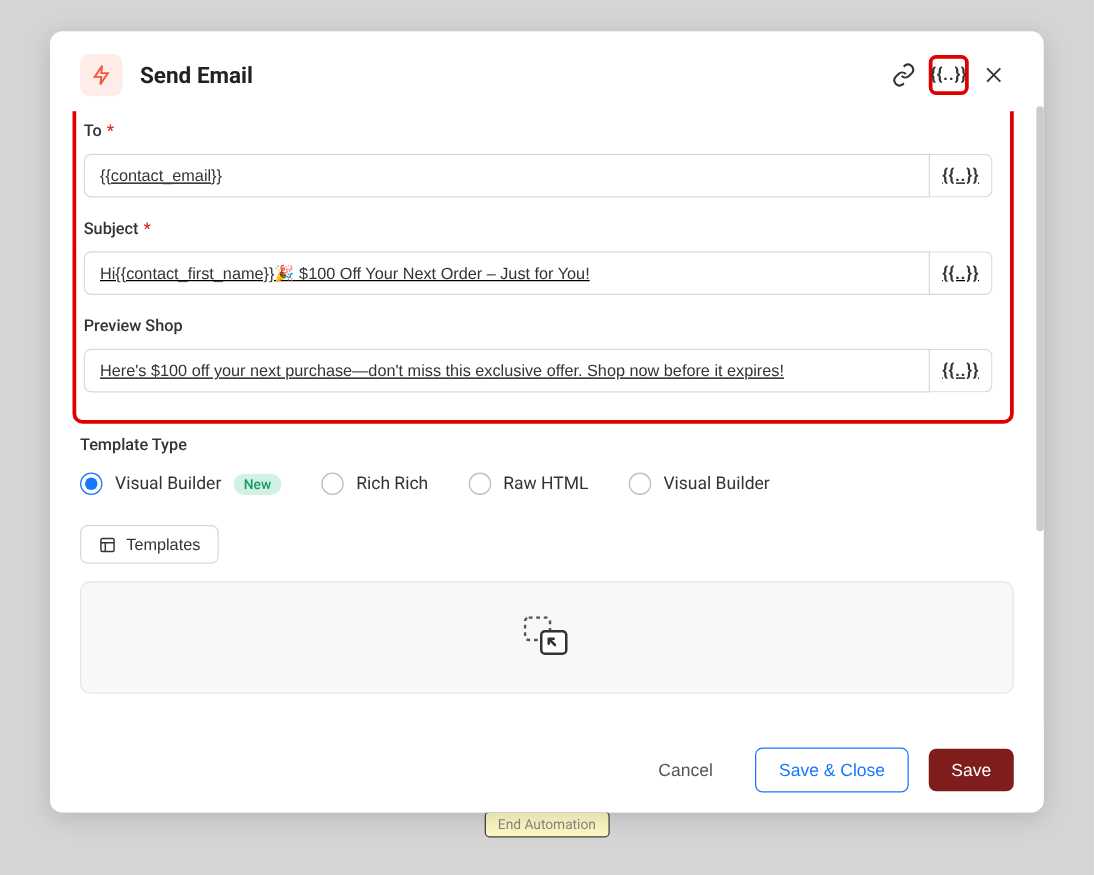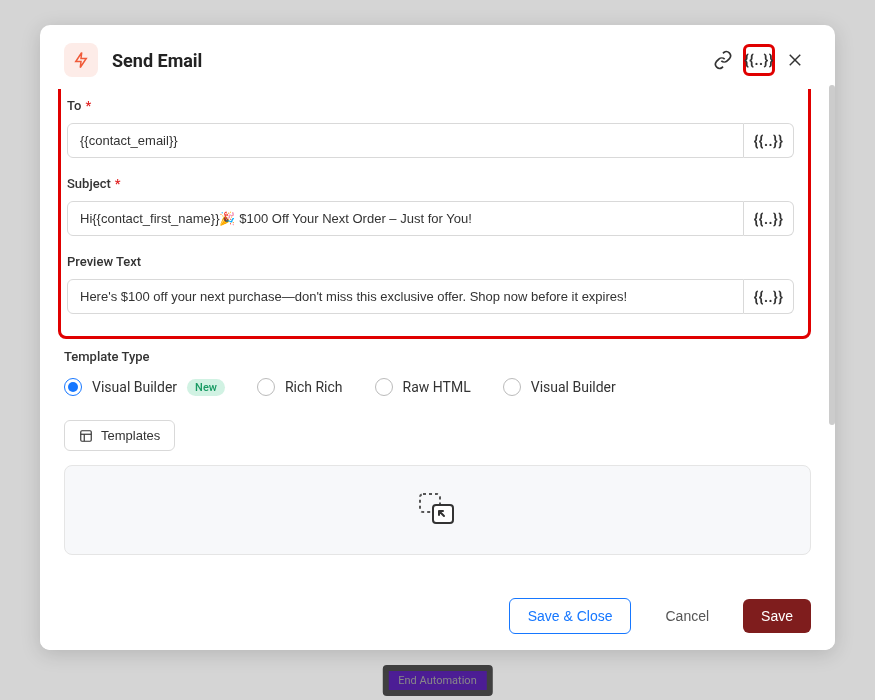--- a/index.html
+++ b/index.html
@@ -15,25 +15,25 @@
       overflow: hidden;
       position: relative;
     }
     .backdrop {
       position: absolute;
       inset: 0;
       background: #d5d5d5;
     }
     .bottom-btn {
       position: absolute;
-      bottom: 4px;
+      bottom: 30px;
       left: 50%;
       transform: translateX(-50%);
-      background: #4c1d95;
-      border: 6px solid #404040;
+      background: #fef9c3;
+      border: 1px solid #404040;
       border-radius: 4px;
       padding: 3px 10px;
       font-size: 11px;
       color: #888;
     }
     .modal {
       position: absolute;
       top: 25px;
       left: 40px;
       right: 40px;
@@ -123,20 +123,21 @@
       margin-bottom: 10px;
       font-weight: 500;
     }
     .required {
       color: #e02020;
       margin-left: 4px;
     }
     .input-row {
       display: flex;
       gap: 0;
+      text-decoration: underline;
     }
     .text-input {
       flex: 1;
       border: 1px solid #d9d9d9;
       border-radius: 6px 0 0 6px;
       padding: 9px 12px;
       font-size: 13px;
       color: #333;
       outline: none;
       background: #fff;
@@ -335,21 +336,21 @@
         </label>
         <div class="input-row">
           <input class="text-input" value="Hi{{contact_first_name}}🎉 $100 Off Your Next Order – Just for You!" style="">
           <div class="input-addon">
             <span class="braces-text">{{..}}</span>
           </div>
         </div>
       </div>
 
       <div class="form-group">
-        <label class="form-label">Preview Text</label>
+        <label class="form-label">Preview Shop</label>
         <div class="input-row">
           <input class="text-input" value="Here's $100 off your next purchase—don't miss this exclusive offer. Shop now before it expires!" style="">
           <div class="input-addon">
             <span class="braces-text">{{..}}</span>
           </div>
         </div>
       </div>
 
     </div>
 
@@ -392,20 +393,20 @@
           <rect x="1" y="1" width="20" height="18" rx="3" fill="none" stroke="#555" stroke-width="2" stroke-dasharray="3 3"></rect>
           <rect x="14" y="12" width="20" height="18" rx="3" fill="#fff" stroke="#333" stroke-width="2"></rect>
           <path d="M25 23 l-5 -5 M20 18 l0 4 M20 18 l4 0" fill="none" stroke="#333" stroke-width="2" stroke-linecap="round"></path>
         </svg>
       </div>
     </div>
 
   </div>
 
   <div class="modal-footer">
+    <button class="btn btn-cancel">Cancel</button>
     <button class="btn btn-outline">Save &amp; Close</button>
-    <button class="btn btn-cancel">Cancel</button>
     <button class="btn btn-primary">Save</button>
   </div>
 
 </div>
 
 <div class="scroll-track"></div>
 
 </body></html>

